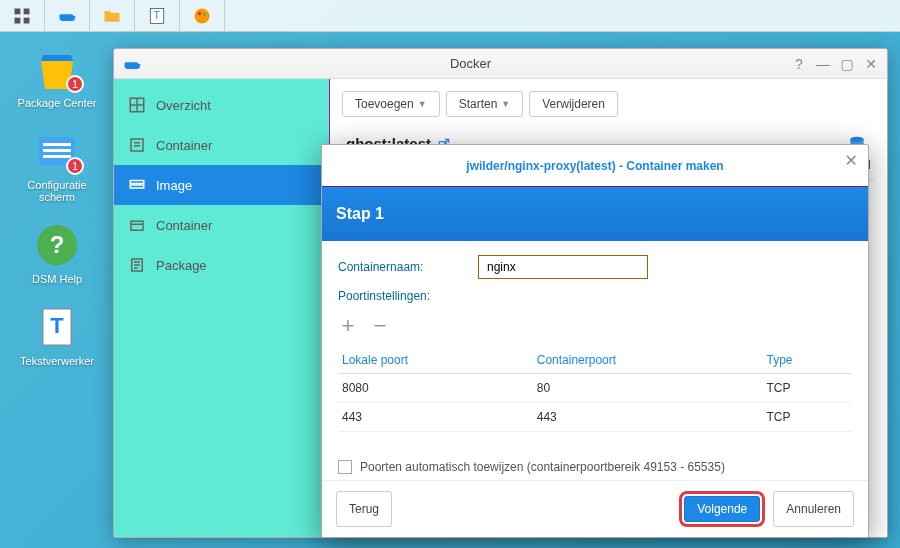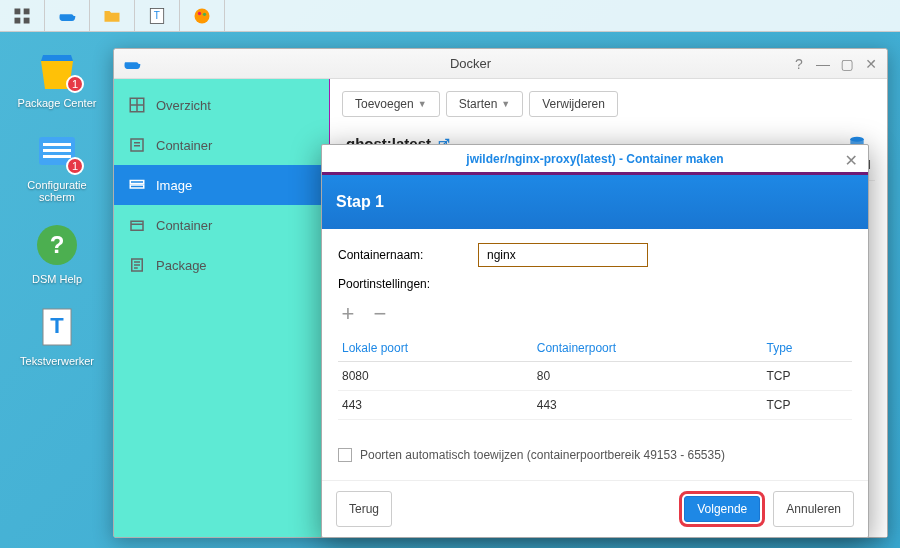--- a/index.html
+++ b/index.html
@@ -28,27 +28,27 @@
 .toolbar { display: flex; gap: 6px; margin-bottom: 10px; }
 .btn { background: #fff; border: 1px solid #ccc; border-radius: 3px; padding: 5px 12px; font-size: 12px; color: #444; cursor: pointer; display: flex; align-items: center; gap: 4px; }
 .btn:after { font-size: 9px; }
 .btn.dropdown:after { content: "▼"; color: #888; }
 .image-row { display: flex; align-items: flex-start; padding: 8px 4px; border-bottom: 1px solid #eee; }
 .image-title { font-size: 15px; font-weight: bold; color: #222; display: flex; align-items: center; gap: 6px; }
 .image-sub { font-size: 11px; color: #1e88e5; margin-top: 2px; }
 .image-sub a { color: #1e88e5; text-decoration: none; }
 .image-size { margin-left: auto; text-align: right; font-size: 12px; color: #555; }
 .modal { position: absolute; top: 144px; left: 321px; width: 548px; height: 394px; background: #fff; border: 1px solid #aaa; box-shadow: 0 6px 30px rgba(0,0,0,0.4); border-radius: 2px; display: flex; flex-direction: column; }
-.modal-header { height: 30px; border-bottom: 3px solid #701a75; display: flex; align-items: center; justify-content: center; position: relative; }
+.modal-header { height: 42px; border-bottom: 1px solid #701a75; display: flex; align-items: center; justify-content: center; position: relative; }
 .modal-header-title { font-size: 12px; color: #1e88e5; font-weight: bold; }
 .modal-close { position: absolute; right: 10px; top: 6px; color: #888; cursor: pointer; font-size: 16px; }
 .step-banner { background: linear-gradient(#1e88e5,#1976d2); color: #fff; padding: 18px 14px; font-size: 16px; font-weight: bold; }
 .modal-body { flex: 1; padding: 14px 16px; font-size: 12px; color: #444; overflow: auto; }
 .form-row { display: flex; align-items: center; margin-bottom: 10px; }
-.form-label { width: 140px; color: #000000; }
+.form-label { width: 140px; color: #0369a1; }
 .form-input { border: 1px solid #a16207; padding: 4px 8px; font-size: 12px; width: 170px; }
 .port-controls { display: flex; gap: 12px; margin: 8px 0; }
 .port-btn { font-size: 22px; color: #999; cursor: pointer; width: 20px; text-align: center; }
 .port-table { width: 100%; border-collapse: collapse; font-size: 12px; }
 .port-table th { text-align: left; color: #1e88e5; font-weight: normal; padding: 6px 4px; border-bottom: 1px solid #e0e0e0; cursor: pointer; }
 .port-table td { padding: 7px 4px; border-bottom: 1px solid #f0f0f0; color: #333; }
 .checkbox-row { display: flex; align-items: center; gap: 8px; margin-top: 28px; font-size: 12px; color: #555; }
 .checkbox { width: 14px; height: 14px; border: 1px solid #aaa; background: #fff; }
 .modal-footer { padding: 10px 14px; border-top: 1px solid #eee; display: flex; gap: 8px; }
 .modal-footer .spacer { flex: 1; }

